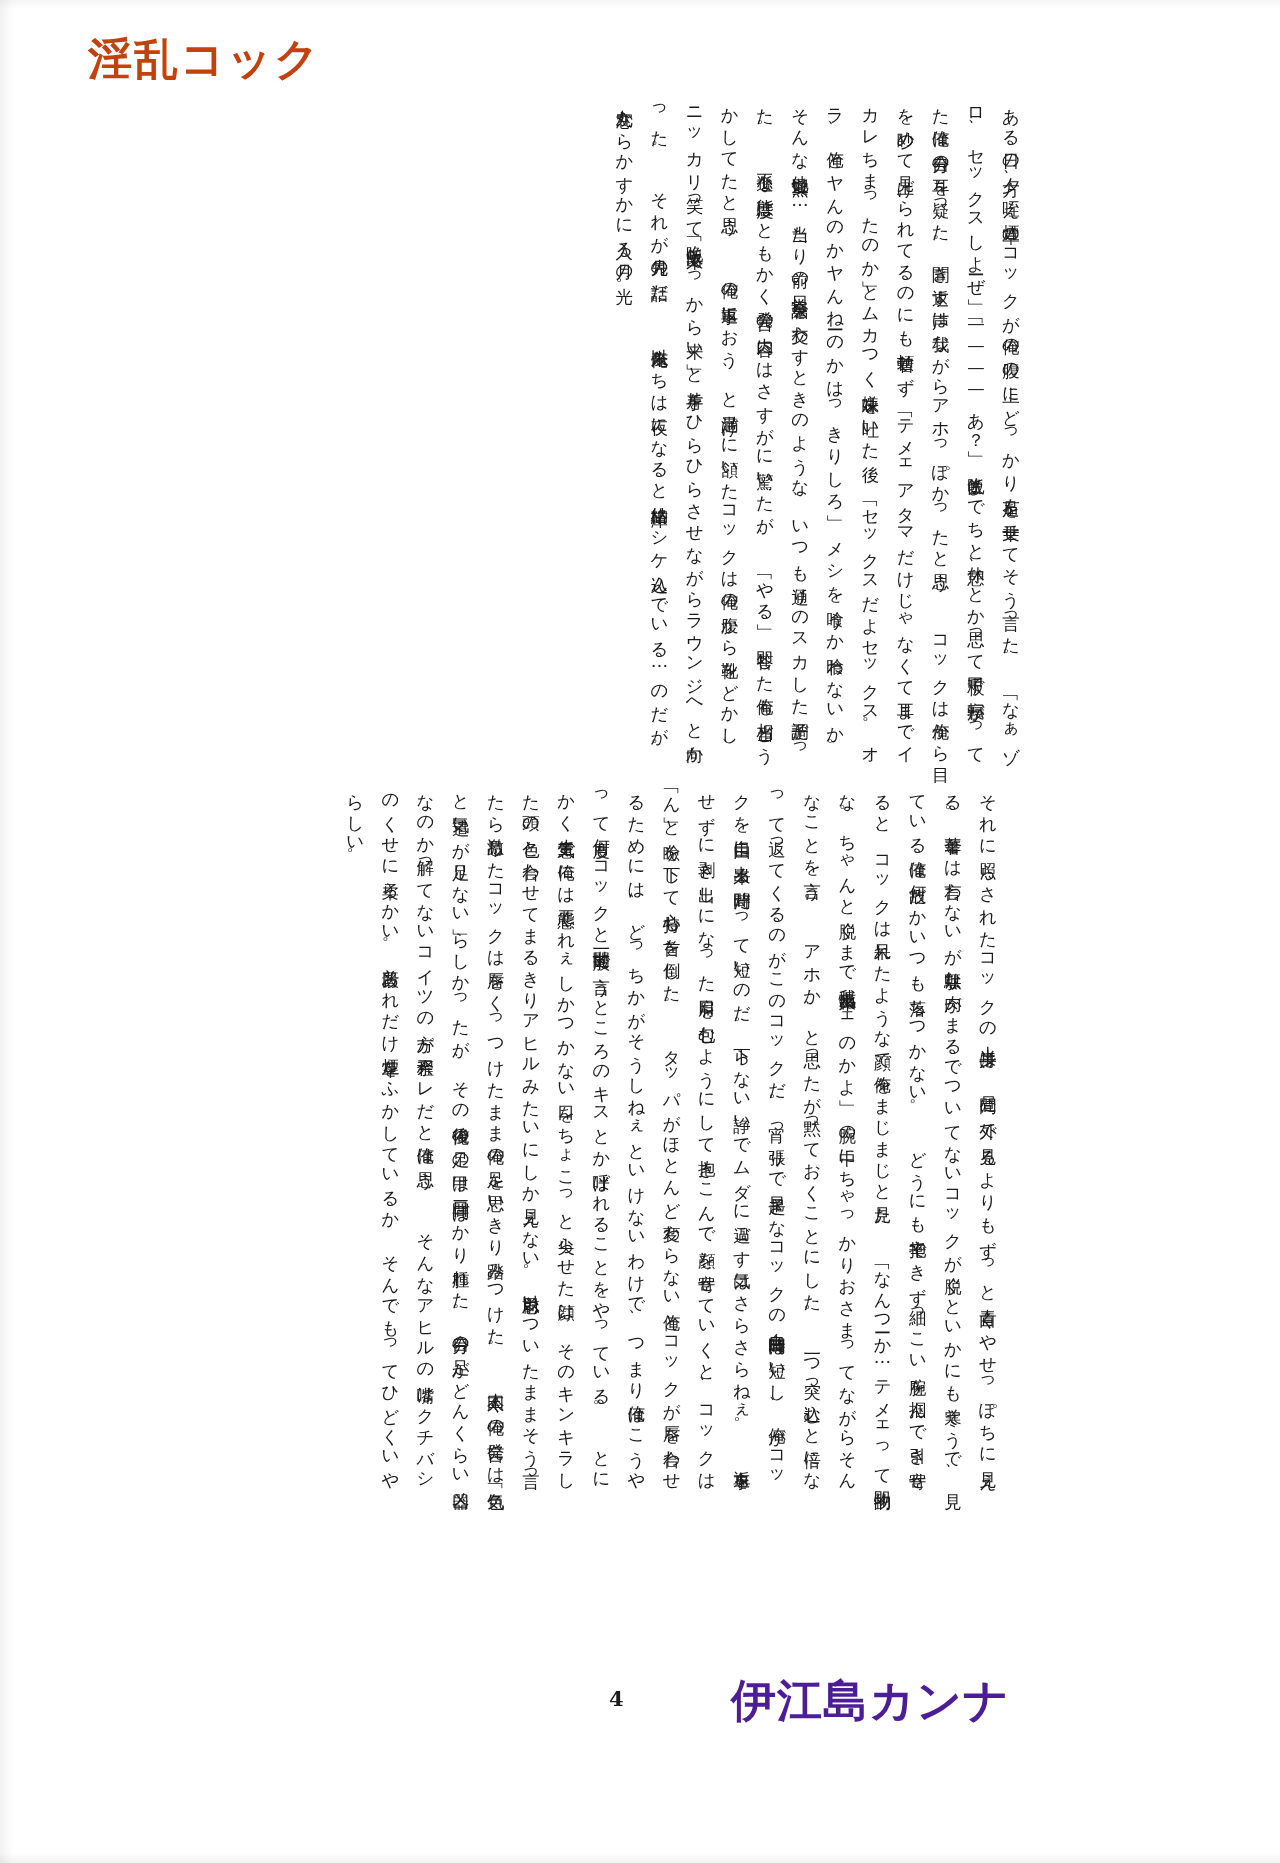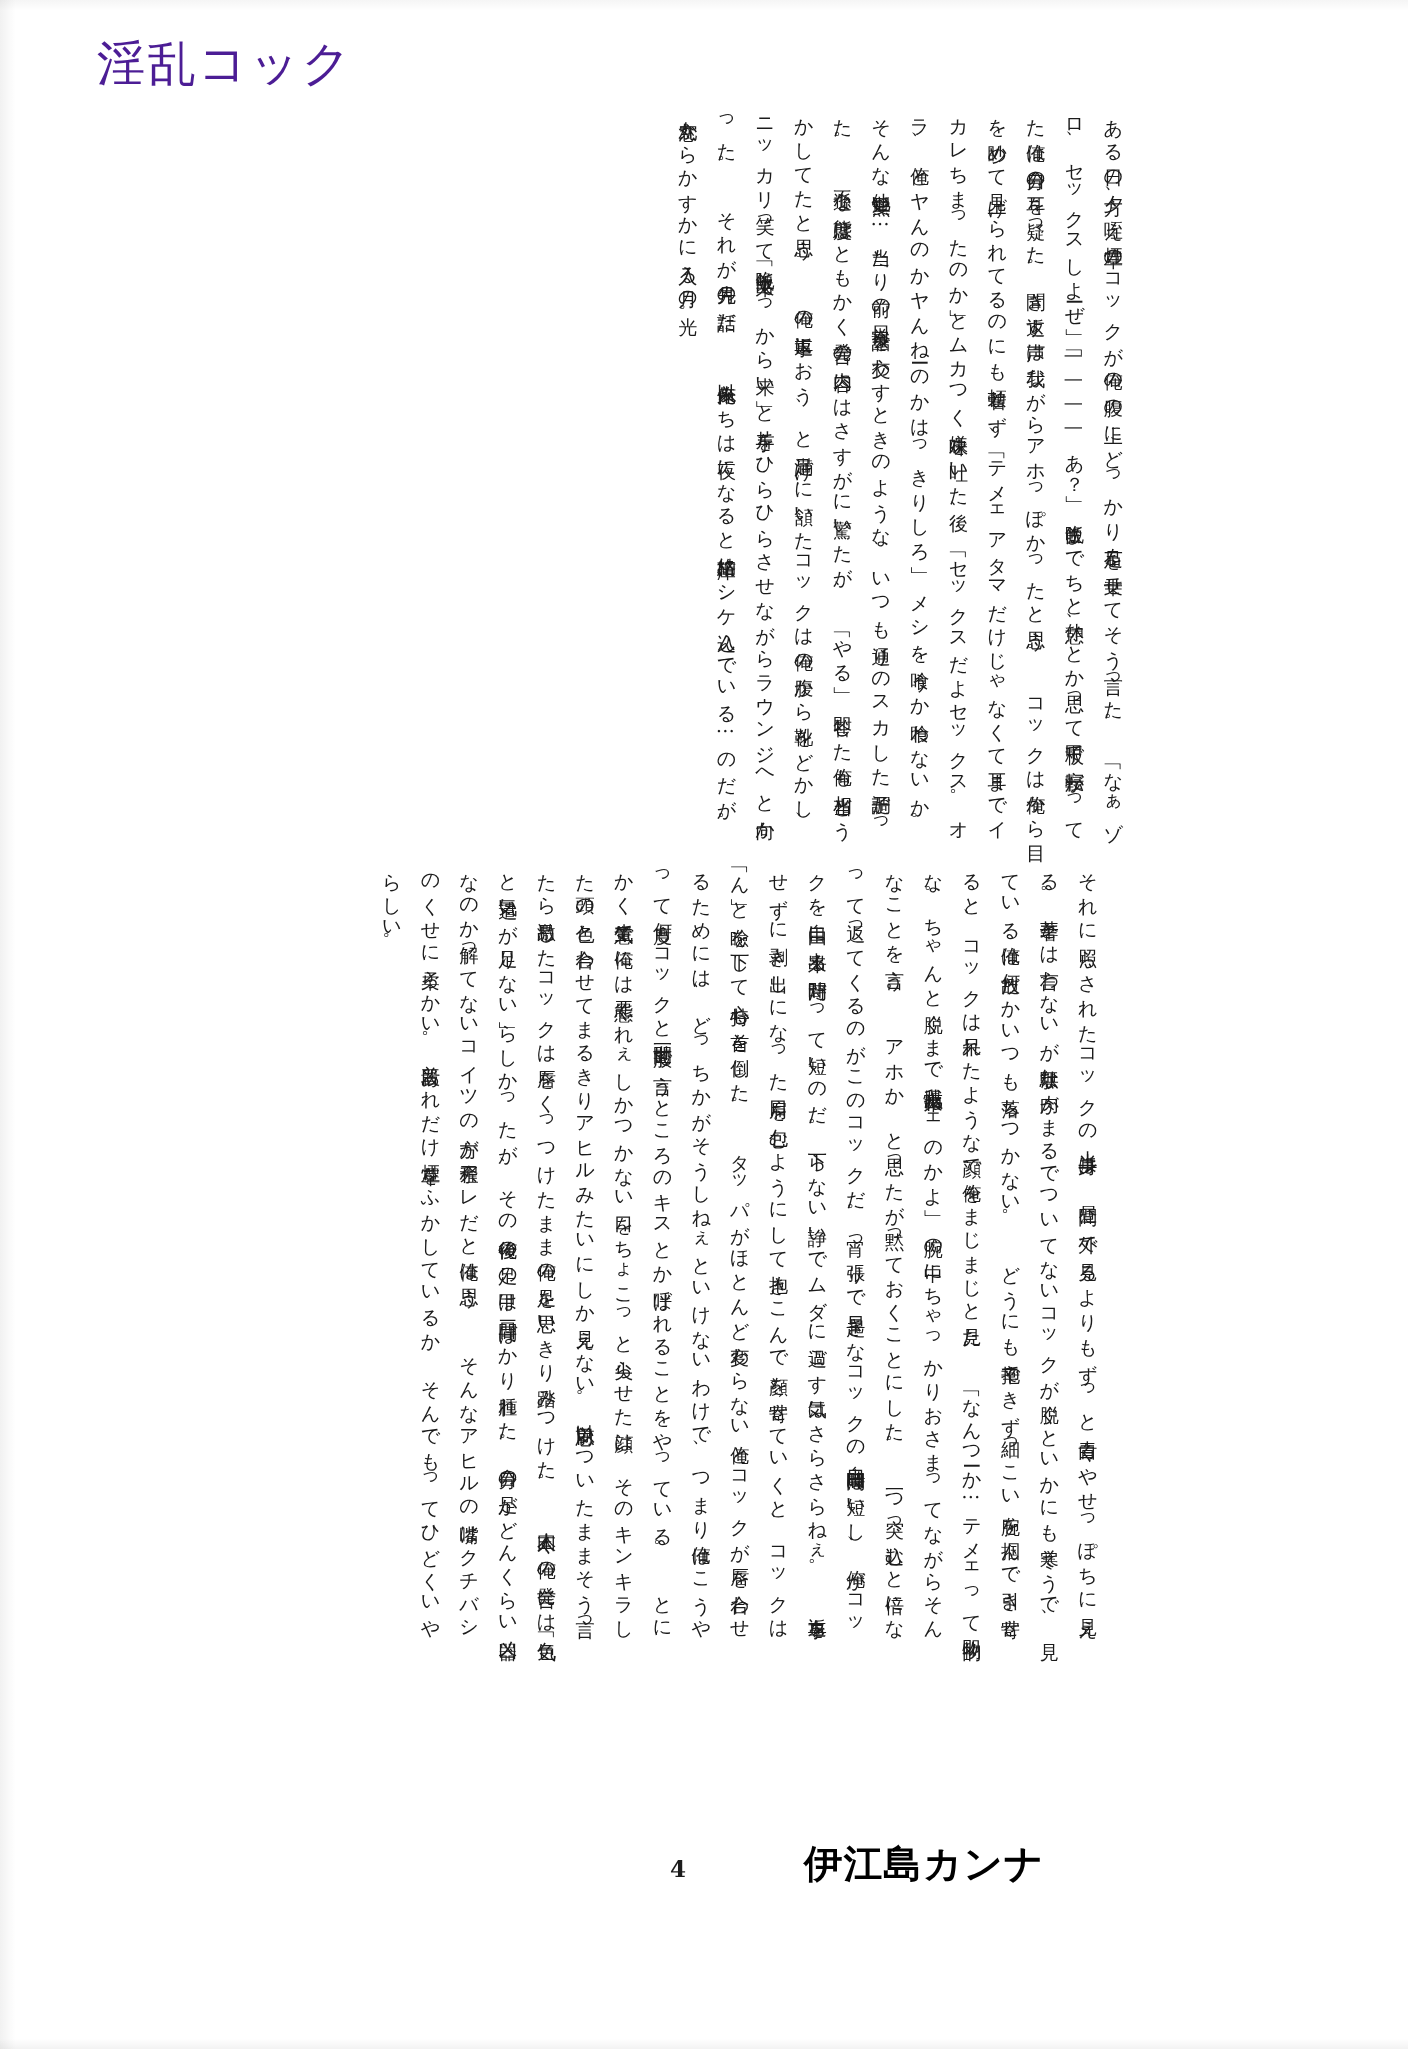--- a/index.html
+++ b/index.html
@@ -42,25 +42,25 @@
     background: linear-gradient(to top, rgba(0,0,0,0.05), rgba(0,0,0,0));
     pointer-events: none;
   }
 
   
   #title {
     position: absolute;
     left: 88px;
     top: 36px;
     font-family: "DejaVu Sans", "Liberation Sans", sans-serif;
-    font-weight: 400;
+    font-weight: 700;
     font-size: 44px;
     letter-spacing: 2px;
     line-height: 1.05;
-    color: #4c1d95;
+    color: #c2410c;
     white-space: nowrap;
   }
 
   
   .vblock {
     position: absolute;
     writing-mode: vertical-rl;
     text-orientation: upright;
     font-family: "DejaVu Serif", "Liberation Serif", serif;
     font-size: 17.4px;
@@ -101,23 +101,23 @@
     color: #1c1c1c;
   }
 
   
   #author {
     position: absolute;
     left: 731px;
     top: 1671px;
     font-family: "DejaVu Sans", "Liberation Sans", sans-serif;
     font-weight: 700;
-    font-size: 35px;
+    font-size: 45px;
     letter-spacing: 1px;
-    color: #000000;
+    color: #4c1d95;
     white-space: nowrap;
   }
 </style>
 </head>
 <body>
 
 <div id="page">
 
   <div class="scan-edge-top"></div>
   <div class="scan-edge-left"></div>

